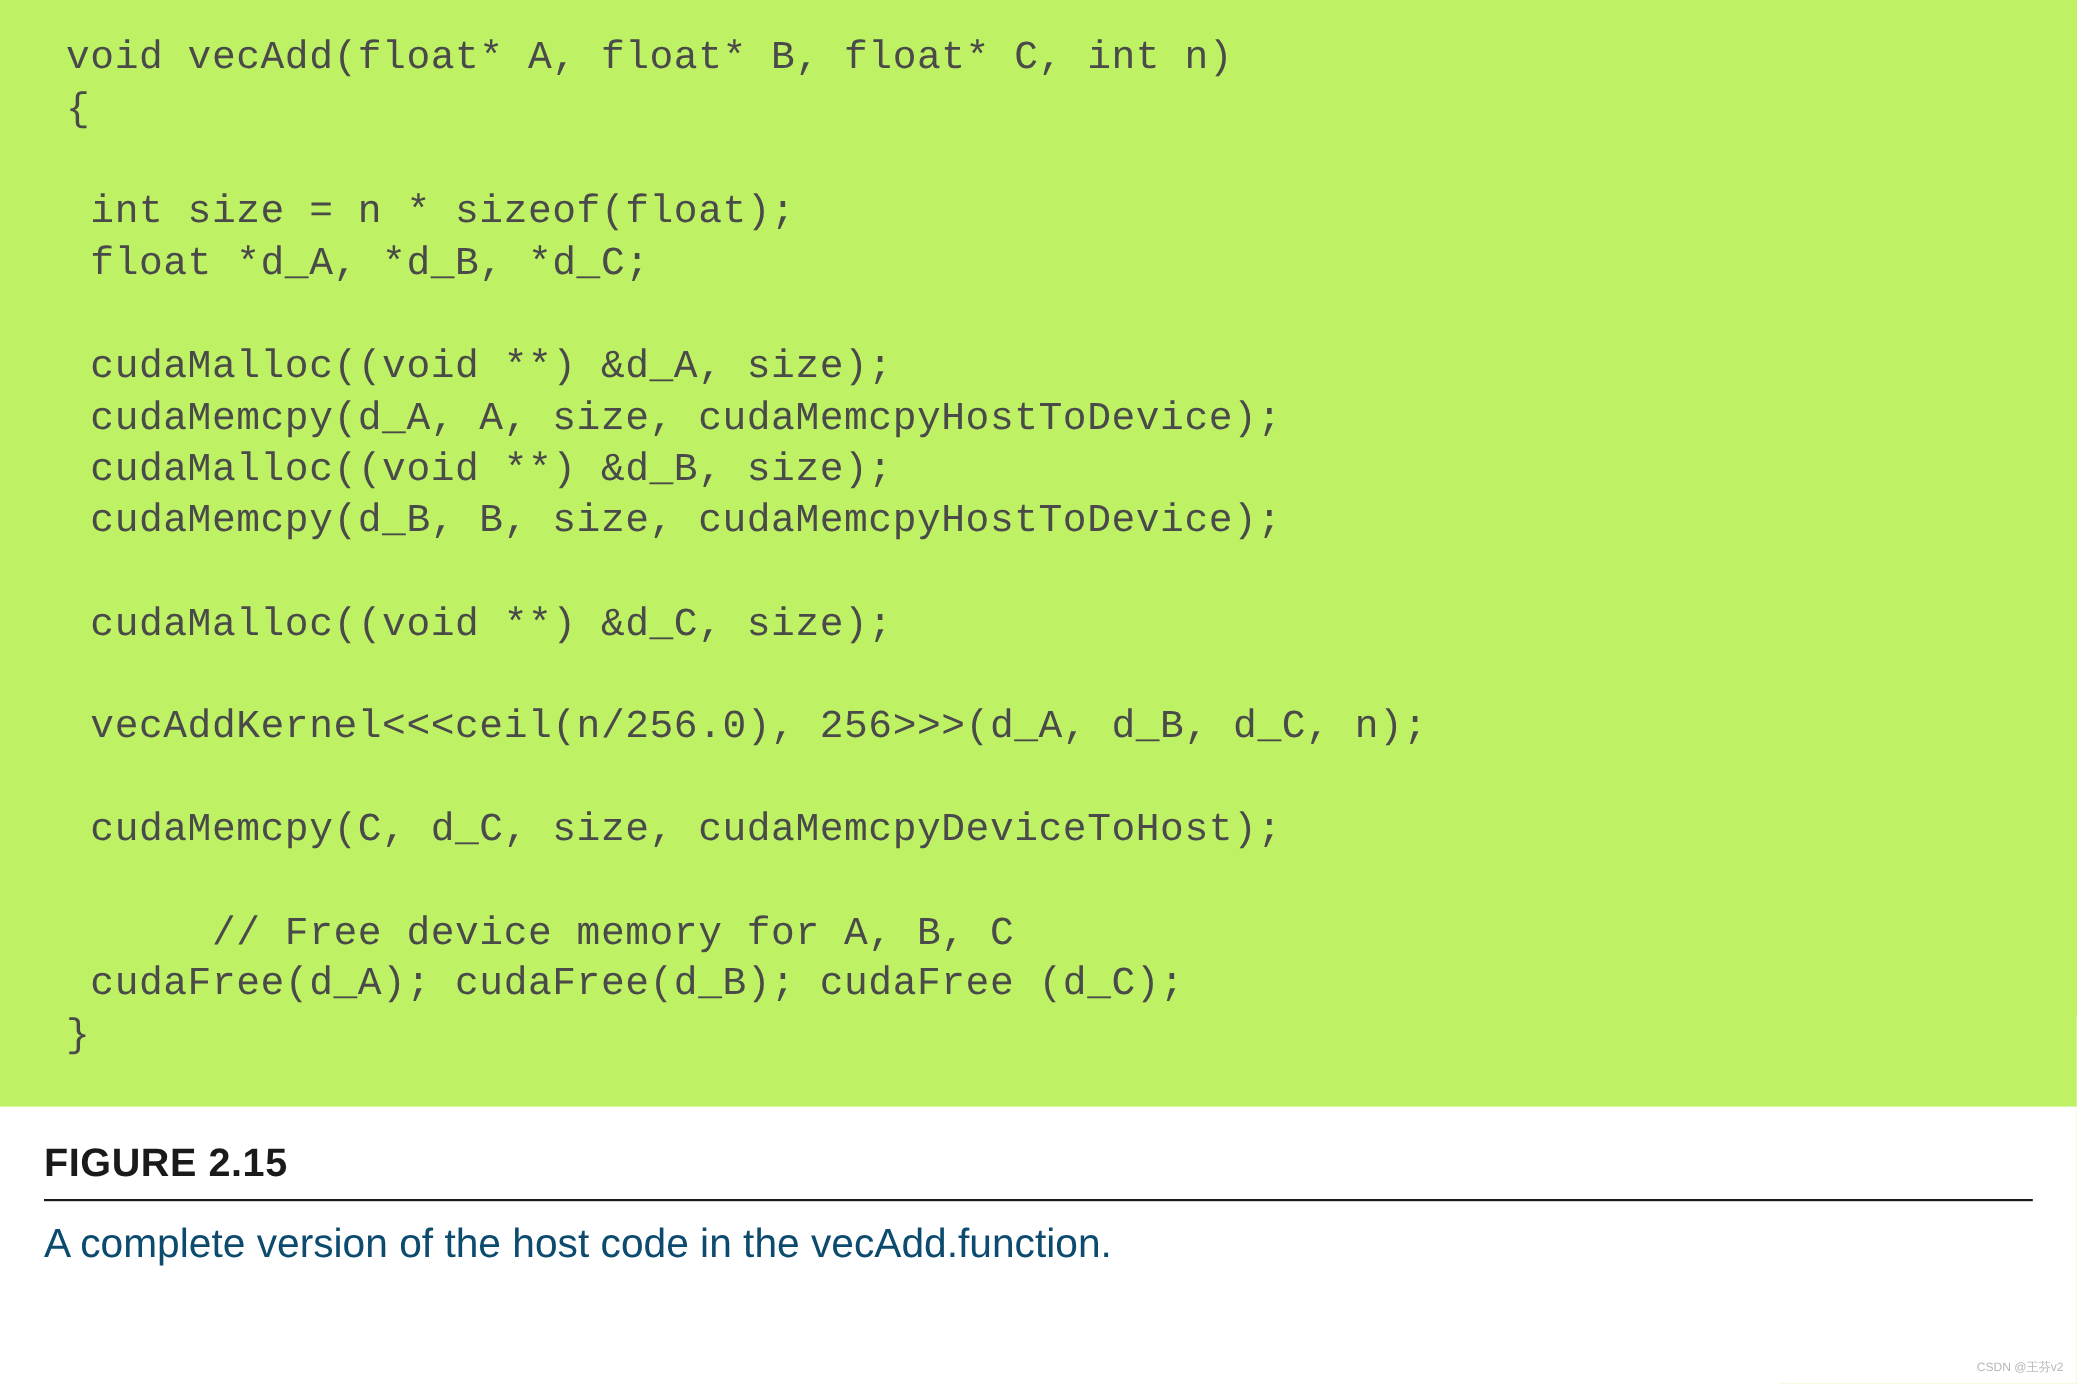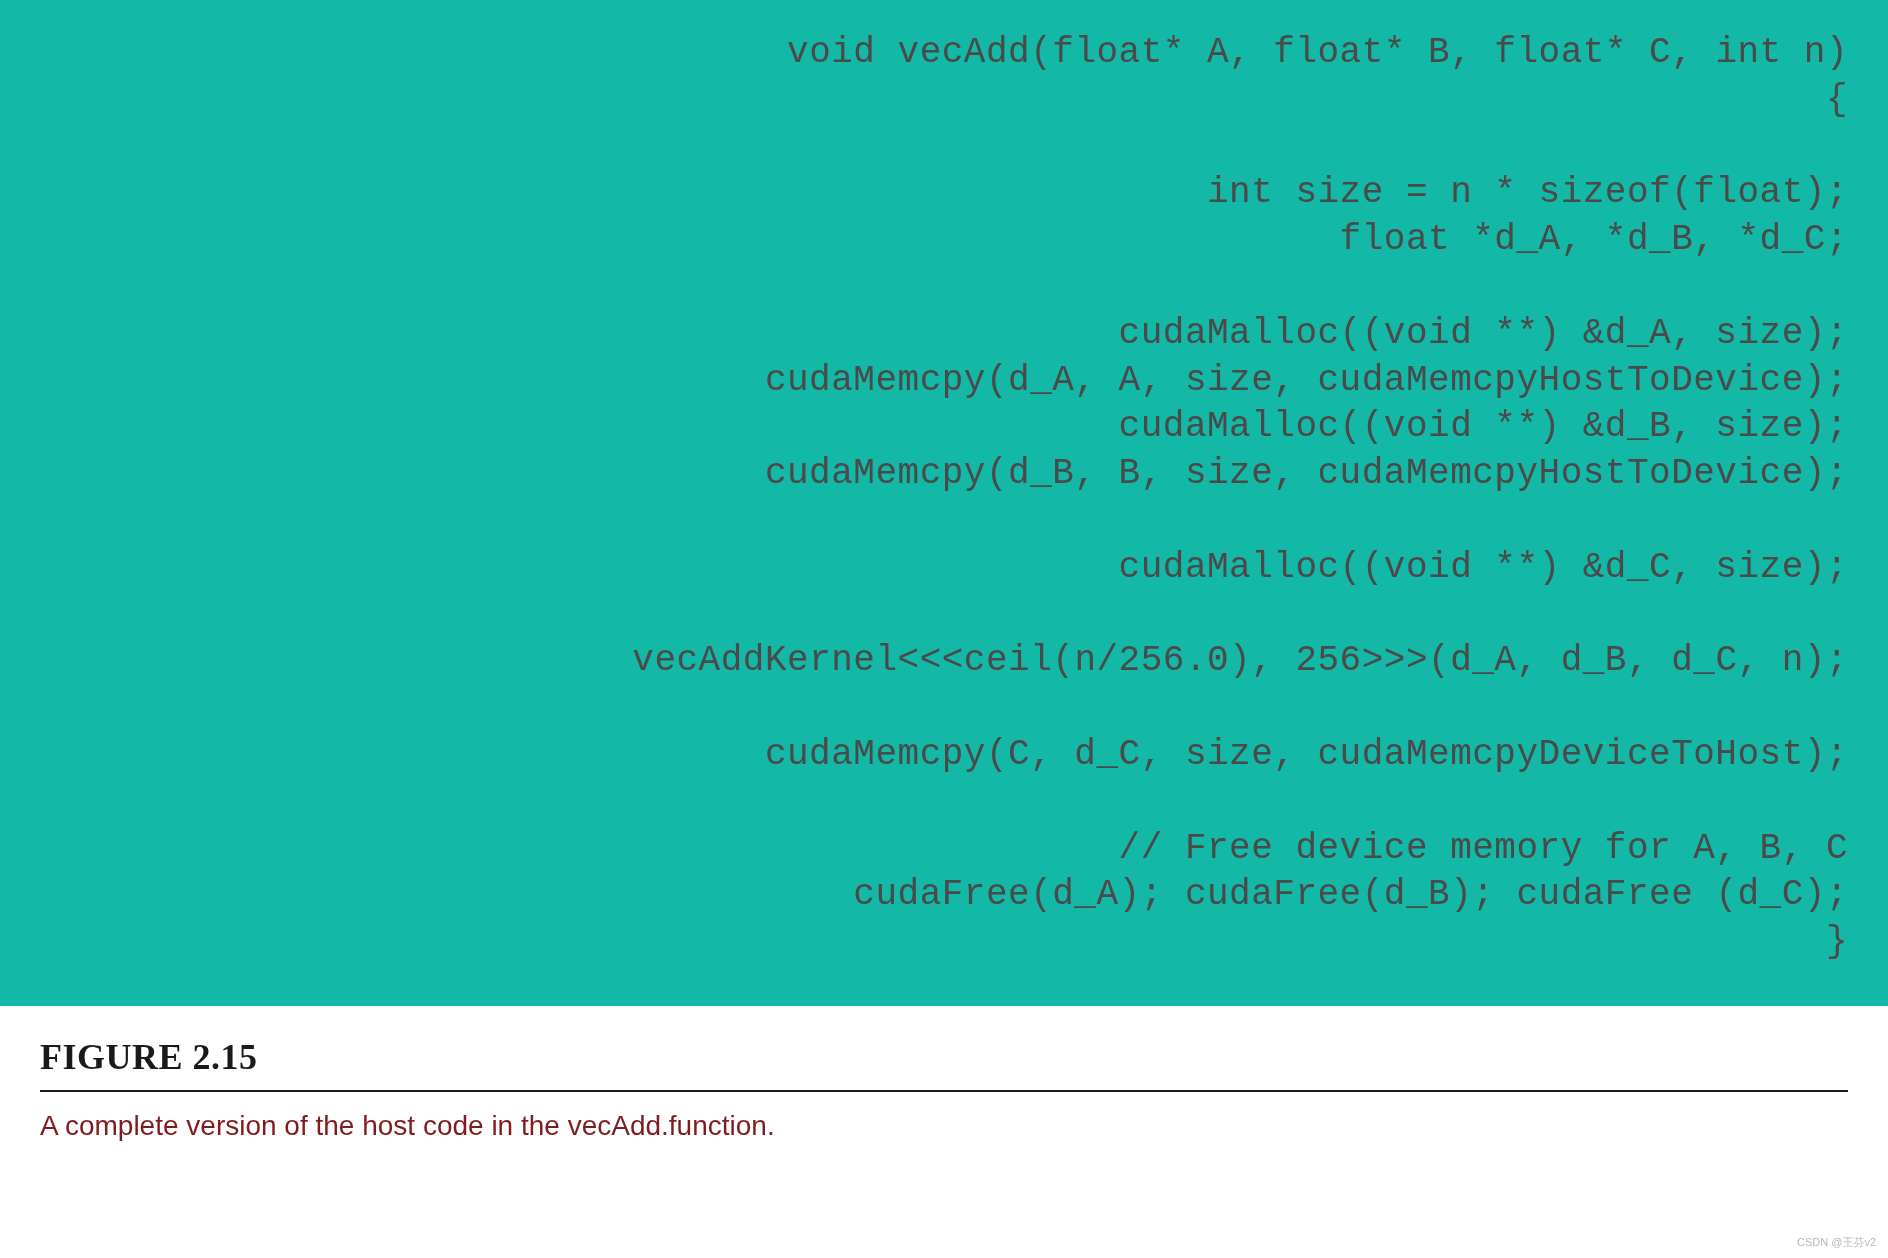--- a/index.html
+++ b/index.html
@@ -7,47 +7,46 @@
       padding: 0;
       box-sizing: border-box;
     }
     body {
       width: 1888px;
       height: 1258px;
       background: #ffffff;
       font-family: Arial, Helvetica, sans-serif;
     }
     .code-block {
-      background: #14b8a6;
-      padding: 30px 40px 40px 108px;
+      background: #bef264;
+      padding: 30px 40px 40px 60px;
       font-family: "Courier New", Courier, monospace;
       font-size: 36px;
       line-height: 1.3;
       color: #4a4a4a;
       white-space: pre;
       letter-spacing: 0.5px;
-      text-align: right;
     }
     .figure-label {
-      font-family: Liberation Serif, serif;
+      font-family: Liberation Sans, sans-serif;
       font-weight: 700;
       font-size: 36px;
       color: #1a1a1a;
       padding: 30px 40px 12px 40px;
       letter-spacing: 0.5px;
     }
     .divider {
       border: none;
       border-top: 2px solid #1a1a1a;
       margin: 0 40px;
     }
     .caption {
       font-family: Arial, Helvetica, sans-serif;
-      font-size: 28px;
-      color: #7f1d1d;
+      font-size: 37px;
+      color: #0c4a6e;
       padding: 18px 40px 30px 40px;
       font-weight: 400;
     }
     .watermark {
       position: absolute;
       bottom: 8px;
       right: 12px;
       font-size: 11px;
       color: #b8b8b8;
       font-family: Arial, sans-serif;

